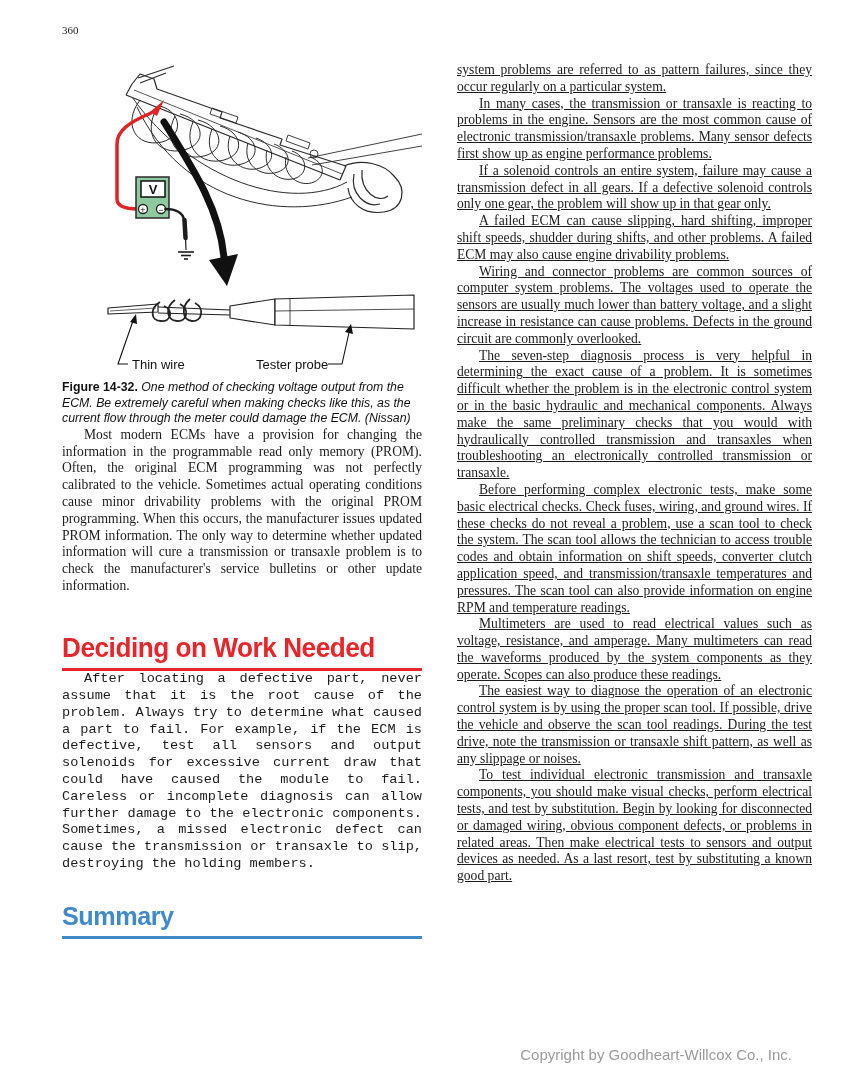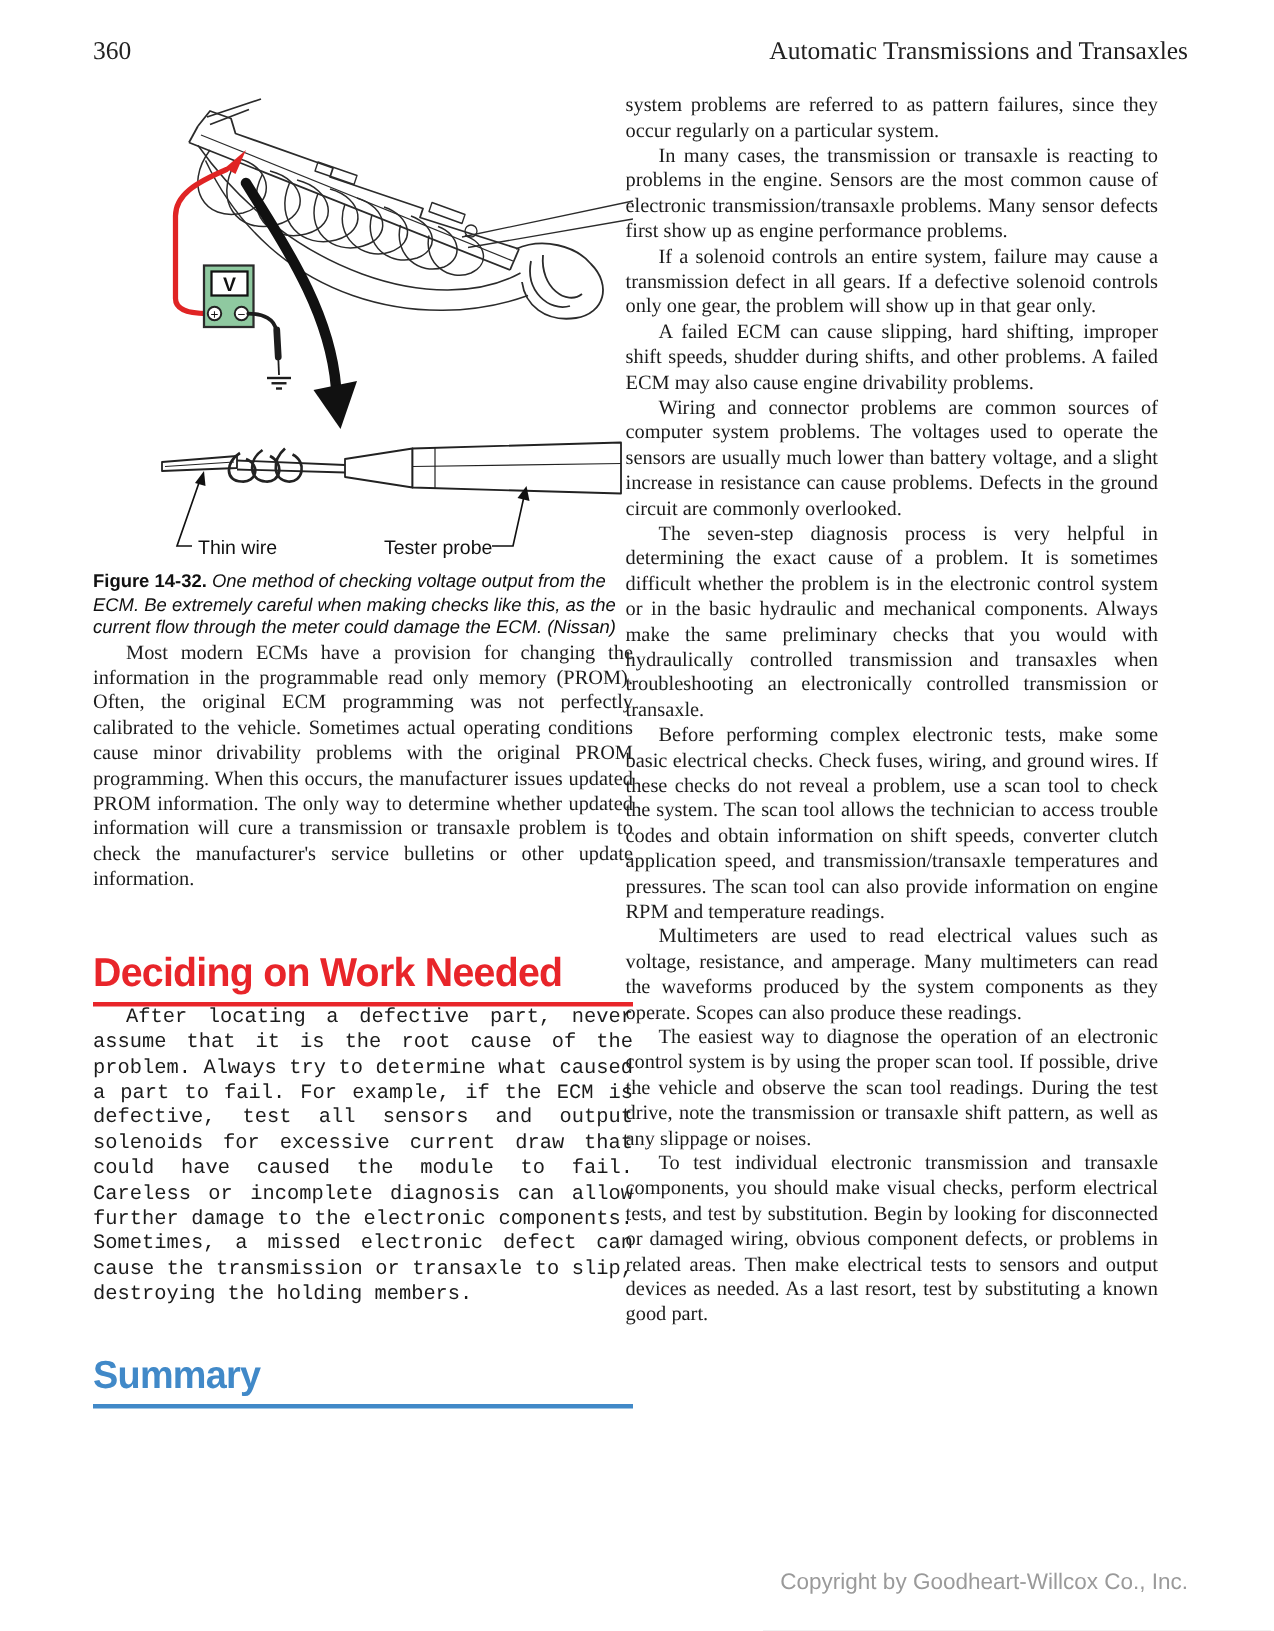--- a/index.html
+++ b/index.html
@@ -3,26 +3,26 @@
 <meta charset="utf-8">
 <style>
   html,body{margin:0;padding:0;background:#e8e8e8;}
   .page{
     position:relative;width:849px;height:1087px;background:#ffffff;
     font-family:"Liberation Serif",serif;color:#1c1c1c;overflow:hidden;
     margin:0 auto;
   }
   .header{
     position:absolute;top:24px;left:62px;right:57px;
-    display:flex;justify-content:space-between;
-    font-size:17px;color:#222;
+    display:flex;
+    font-size:11px;color:#222;
   }
   .col{position:absolute;top:62px;}
   .col-left{left:62px;width:360px;}
-  .col-right{left:417px;width:355px;}
+  .col-right{left:457px;width:355px;text-decoration:underline;}
   p.body{
     font-size:13.6px;line-height:16.8px;text-align:justify;margin:0;
   }
   .indent{text-indent:22px;}
   .noindent{text-indent:0;}
   .caption{
     font-family:Liberation Sans, sans-serif;
     font-size:12.3px;line-height:15.6px;margin:6px 0 0 0;color:#111;
   }
   .cap-lead{font-weight:bold;}
@@ -47,21 +47,20 @@
     font-family:"Liberation Sans",sans-serif;font-size:13px;fill:#111;
   }
 </style>
 </head>
 <body>
 
 <div class="page">
 
   <div class="header">
     <span>360</span>
-    <span>Automatic Transmissions and Transaxles</span>
   </div>
 
   <div class="col col-left">
 
     <div class="figure-wrap">
       <svg width="360" height="312" viewBox="0 0 360 312">
 
         <g fill="none" stroke="#2b2b2b" stroke-width="1.2" stroke-linejoin="round">
           <path d="M76,16 L112,4"></path>
           <path d="M78,21 L104,11"></path>

